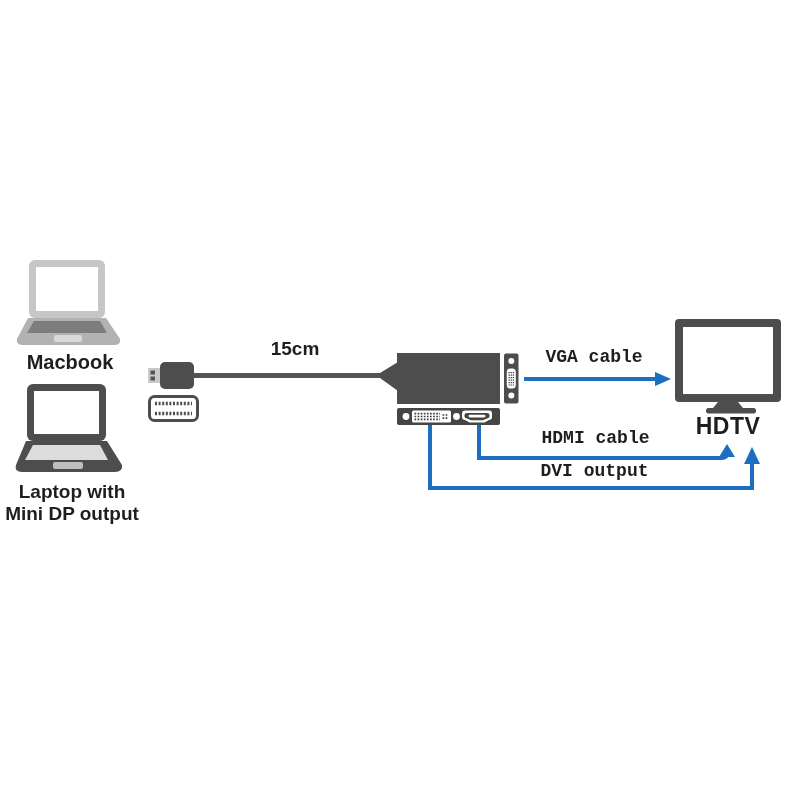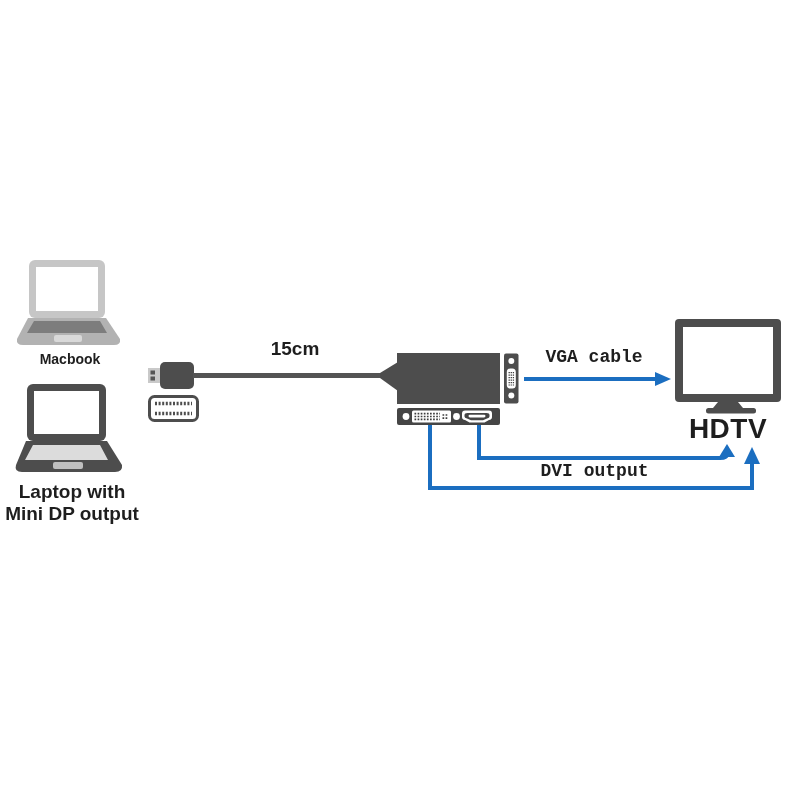--- a/index.html
+++ b/index.html
@@ -6,25 +6,25 @@
   .stage{
     position:relative;width:790px;height:790px;background:#ffffff;
     overflow:hidden;font-family:"Liberation Sans",sans-serif;
   }
   .abs{position:absolute;}
   .label{
     position:absolute;font-family:"Liberation Sans",sans-serif;
     font-weight:bold;color:#1e1e1e;text-align:center;white-space:nowrap;
     line-height:1.15;
   }
-  .lbl-device{font-size:14px;}
+  .lbl-device{font-size:20px;}
   .lbl-laptop{font-size:19px;line-height:22px;}
   .lbl-len{font-size:19px;}
   .lbl-cable{font-size:18px;font-family:Liberation Mono, monospace;}
-  .lbl-hdtv{font-size:28px;letter-spacing:0.5px;}
+  .lbl-hdtv{font-size:23px;letter-spacing:0.5px;}
   .cable-line{
     position:absolute;background:#545454;height:5px;
   }
 </style>
 </head>
 <body>
 
 <div class="stage">
 
   <svg class="abs" style="left:16px;top:255px;" width="106" height="94" viewBox="0 0 106 94">
@@ -115,15 +115,16 @@
   <div class="label lbl-hdtv" style="left:672px;top:413px;width:112px;">HDTV</div>
 
   <svg class="abs" style="left:420px;top:420px;" width="350" height="80" viewBox="0 0 350 80">
 
     <path d="M10,5 V68 H332 V42" fill="none" stroke="#1b6ec0" stroke-width="4"></path>
     <polygon points="324,44 332,27 340,44" fill="#1b6ec0"></polygon>
 
     <path d="M59,5 V38 H300 Q307,38 307,34 V32" fill="none" stroke="#1b6ec0" stroke-width="4"></path>
     <polygon points="299,37 307,24 315,37" fill="#1b6ec0"></polygon>
   </svg>
+  <div class="label lbl-cable" style="left:488px;top:428px;width:215px;">HDMI cable</div>
   <div class="label lbl-cable" style="left:492px;top:461px;width:205px;">DVI output</div>
 
 </div>
 
 </body></html>

